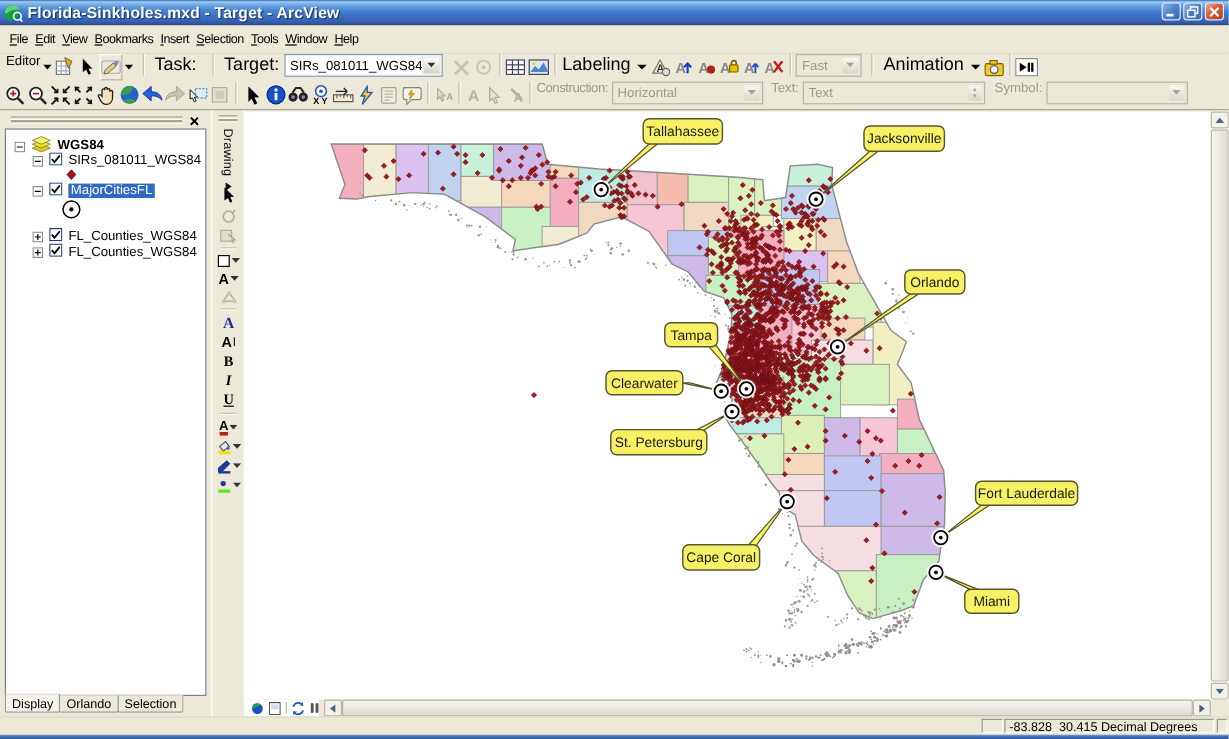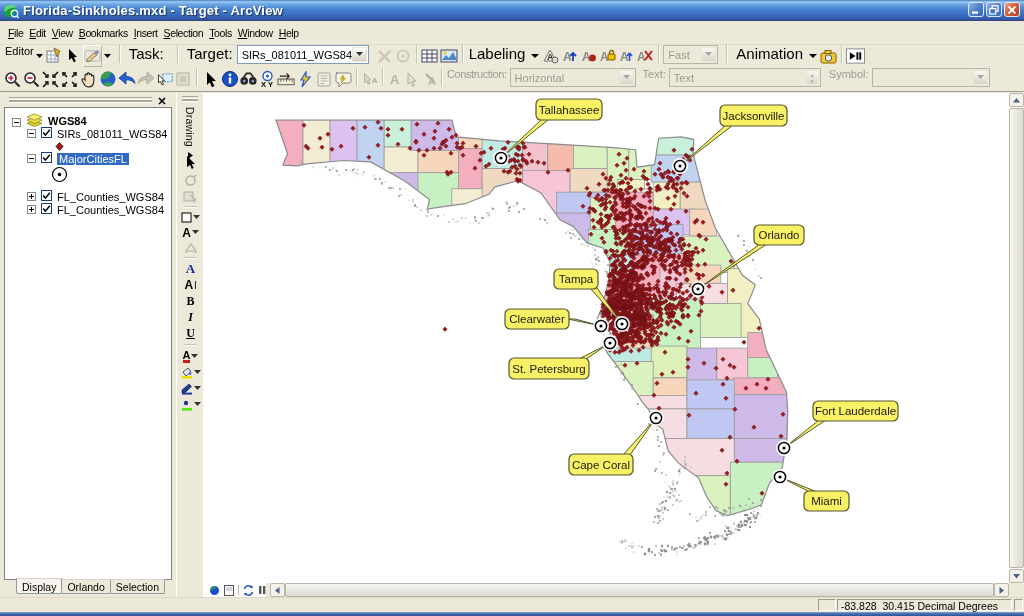--- a/index.html
+++ b/index.html
@@ -17,21 +17,21 @@
 .combo{background:#fff;border:1px solid #7f9db9;height:19px;display:flex;align-items:center;position:relative;font-size:11px;padding-left:4px;color:#000;overflow:hidden}
 .combo .cbtn{position:absolute;right:1px;top:1px;bottom:1px;width:15px;background:linear-gradient(180deg,#fefefe,#d4d0c3);border:1px solid #e8e4da;display:flex;align-items:center;justify-content:center}
 .combo.dis{background:#ece9d8;color:#9d9a90;border-color:#b9b5a8}
 .gtxt{color:#9d9a90}
 .ibtn{height:22px;display:flex;align-items:center;justify-content:center;padding:0;width:19px;flex:none}
 .main{display:flex;height:505px;position:relative}
 .toc{width:176px;background:#ece9d8;position:relative}
 .tocgrip{position:absolute;left:9px;right:24px;top:5px;height:3px;border-top:1px solid #a9a592;border-bottom:1px solid #fff;box-shadow:0 2px 0 0 #a9a592,0 3px 0 0 #fff}
 .tocx{position:absolute;right:6px;top:2px;width:15px;height:14px}
 .tocwhite{position:absolute;left:4px;right:4px;top:15px;bottom:17px;background:#fff;border:1px solid #808080;font-size:11px}
-.toctabs{position:absolute;bottom:2px;left:16px;height:16px;display:flex;font-size:11px}
+.toctabs{position:absolute;bottom:2px;left:4px;height:16px;display:flex;font-size:11px}
 .tab{border:1px solid #919b9c;border-top:1px solid #d8d4c8;padding:1px 5px 0;background:#ece9d8;border-radius:0 0 2px 2px;margin-right:-1px;height:15px;font-size:10.5px}
 .tab.act{background:#f6f4ec;position:relative;z-index:2;height:16px;margin-top:-1px;padding-top:2px}
 .drawbar{width:27px;background:#ece9d8;position:relative;border-left:1px solid #fff}
 .dsep{margin:2px 4px;border-top:1px solid #c6c3b3;border-bottom:1px solid #fbfaf5}
 .ditem{height:15px;display:flex;align-items:center;justify-content:center;position:relative;color:#000}
 .mapwrap{flex:1;background:#ece9d8;position:relative;border-left:1px solid #fff}
 .mapcanvas{position:absolute;left:0;top:1px;width:882px;height:490px;background:#fff;overflow:hidden}
 .vscroll{position:absolute;right:0;top:1px;height:490px;width:15px;background:#fbfaf4}
 .hscrollrow{position:absolute;left:0;right:15px;bottom:0;height:14px;background:#ece9d8;display:flex;align-items:center}
 .sbtn{width:15px;height:14px;background:#f3f1e8;border:1px solid #b9b5a8;border-radius:2px;display:flex;align-items:center;justify-content:center;color:#4d6185}

